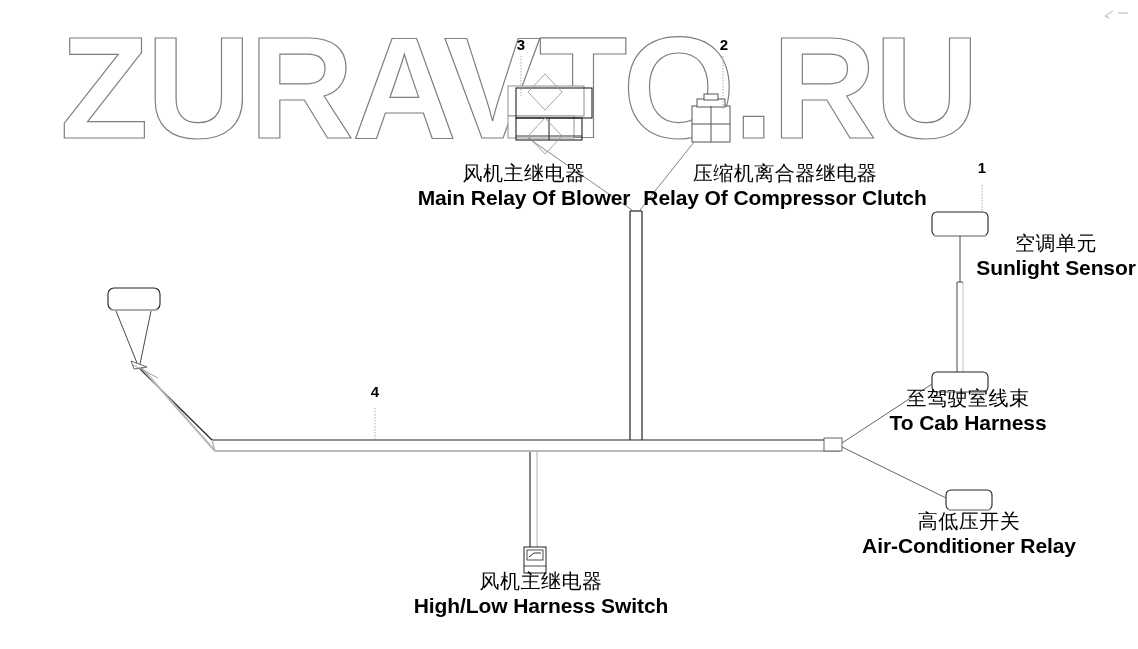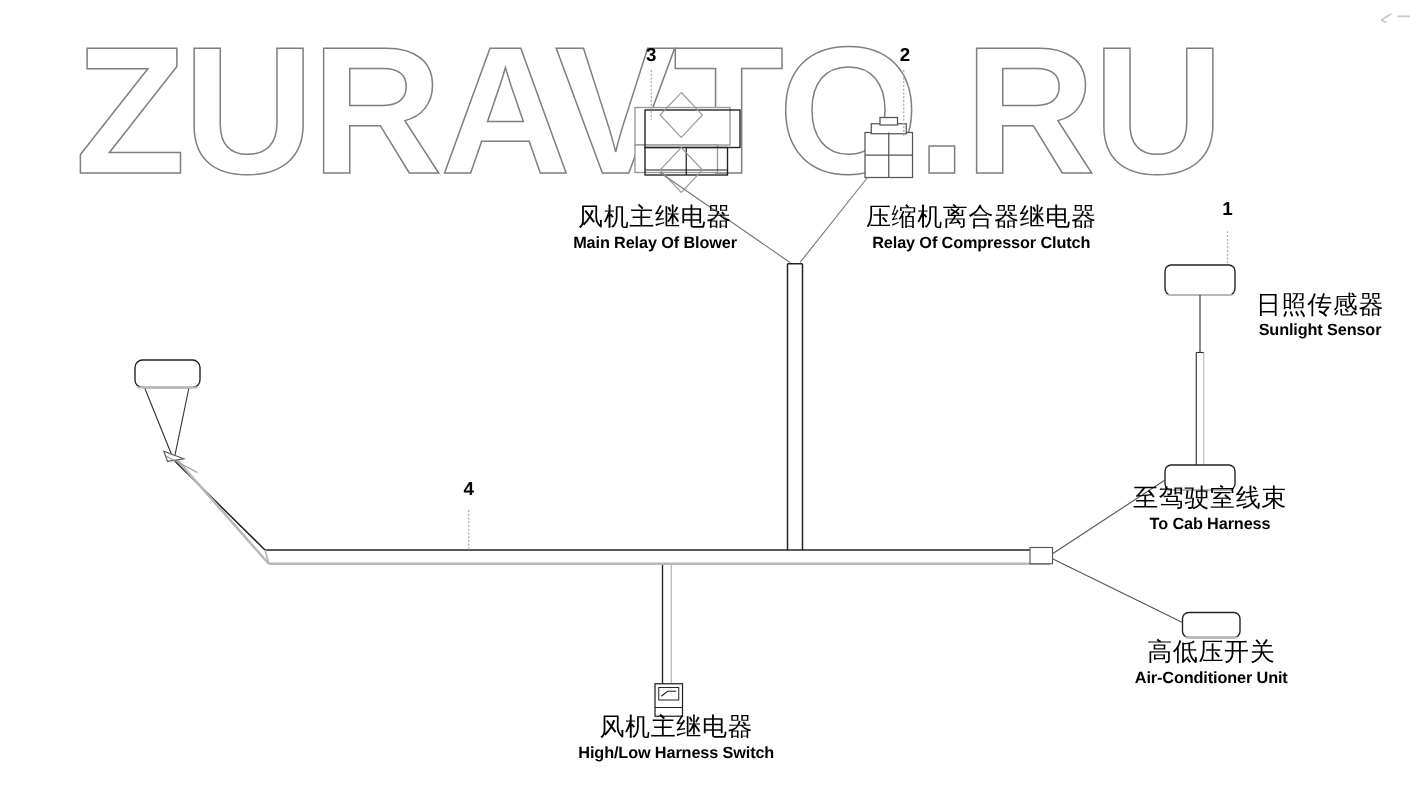--- a/index.html
+++ b/index.html
@@ -34,21 +34,21 @@
   .lbl .cn {
     display: block;
     font-family: "DejaVu Sans", sans-serif;
     font-size: 20px;
     font-weight: 400;
     letter-spacing: 0.5px;
   }
   .lbl .en {
     display: block;
     font-family: "Liberation Sans", sans-serif;
-    font-size: 13px;
+    font-size: 21px;
     font-weight: bold;
     letter-spacing: -0.1px;
   }
   .lbl.center { text-align: center; transform: translateX(-50%); }
   .callout-num {
     position: absolute;
     font-family: "Liberation Sans", sans-serif;
     font-size: 15px;
     font-weight: bold;
     color: #000000;
@@ -215,32 +215,32 @@
     <span class="en">Main Relay Of Blower</span>
   </div>
 
   <div class="lbl center" style="left:785px; top:162px;">
     <span class="cn">压缩机离合器继电器</span>
     <span class="en">Relay Of Compressor Clutch</span>
   </div>
 
 
   <div class="lbl center" style="left:1056px; top:232px;">
-    <span class="cn">日照传感器</span>
+    <span class="cn">空调单元</span>
     <span class="en">Sunlight Sensor</span>
   </div>
 
   <div class="lbl center" style="left:968px; top:387px;">
     <span class="cn">至驾驶室线束</span>
     <span class="en">To Cab Harness</span>
   </div>
 
   <div class="lbl center" style="left:969px; top:510px;">
     <span class="cn">高低压开关</span>
-    <span class="en">Air-Conditioner Unit</span>
+    <span class="en">Air-Conditioner Relay</span>
   </div>
 
   <div class="lbl center" style="left:541px; top:570px;">
     <span class="cn">风机主继电器</span>
     <span class="en">High/Low Harness Switch</span>
   </div>
 
 </div>
 
 </body></html>

